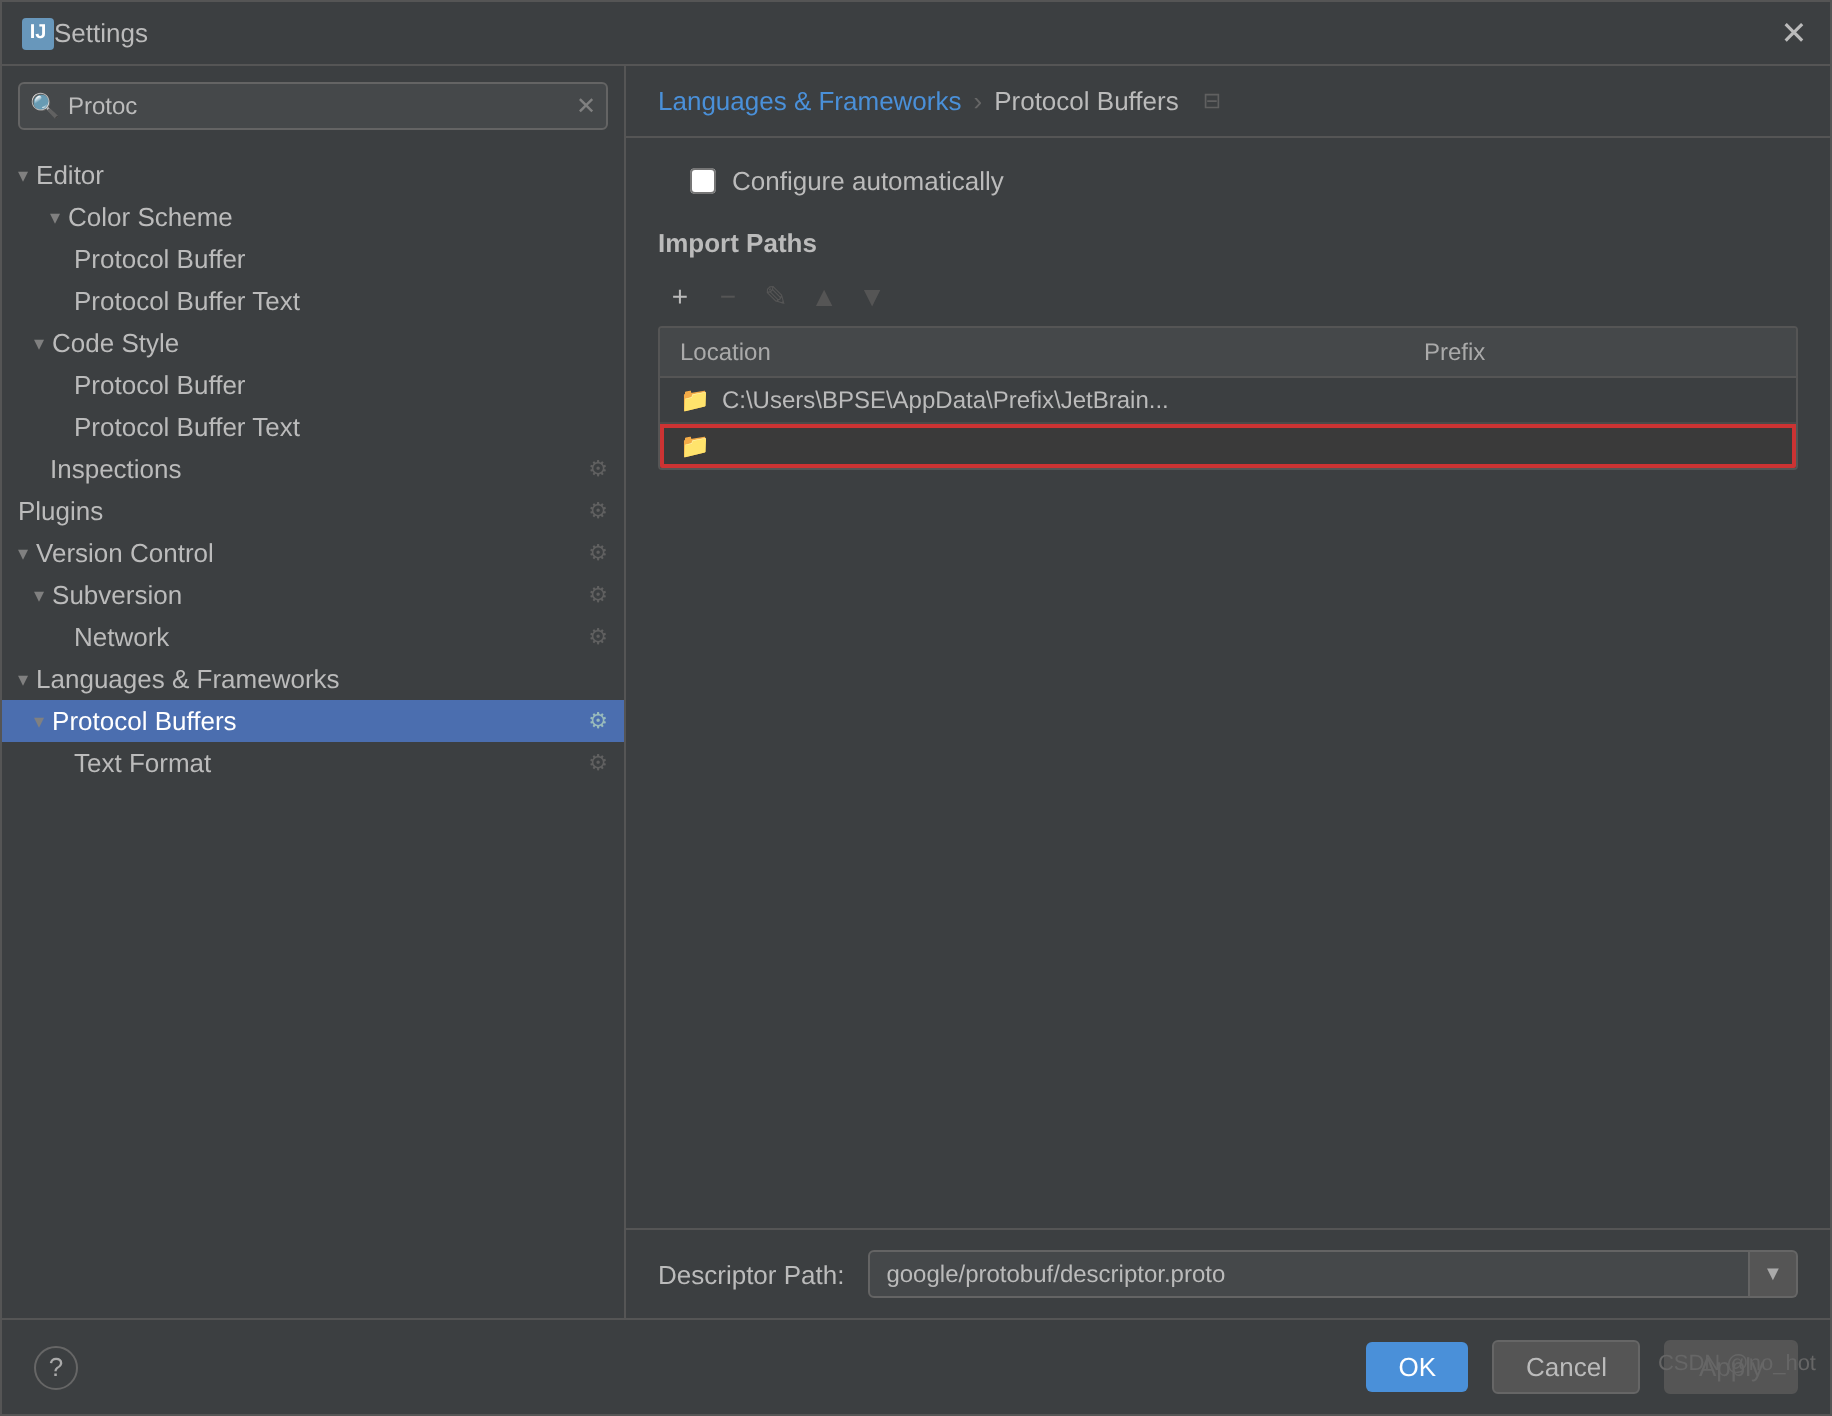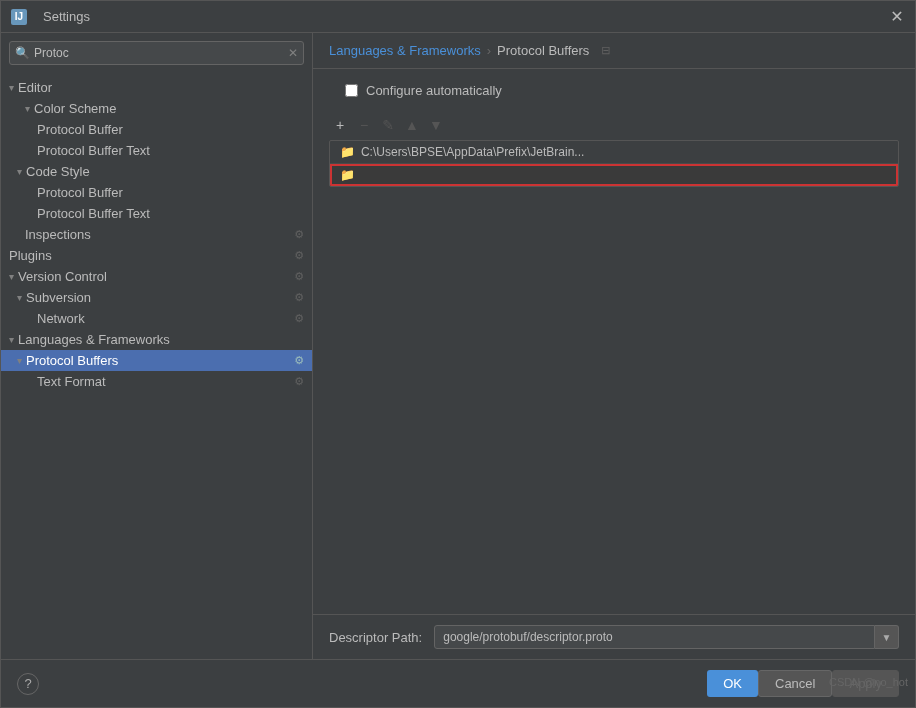--- a/index.html
+++ b/index.html
@@ -28,21 +28,21 @@
       display: flex;
       align-items: center;
       padding: 0 10px;
       border-bottom: 1px solid #555;
       flex-shrink: 0;
     }
 
     .title-bar-icon {
       width: 16px;
       height: 16px;
-      margin-right: 16px;
+      margin-right: 0;
       background: #6897bb;
       border-radius: 2px;
       display: flex;
       align-items: center;
       justify-content: center;
       font-size: 10px;
       color: white;
       font-weight: bold;
     }
 
@@ -376,21 +376,22 @@
       color: #aaa;
       cursor: pointer;
       display: flex;
       align-items: center;
       justify-content: center;
       font-size: 13px;
     }
 
     .footer-right {
       display: flex;
-      gap: 0;
+      gap: 12px;
+      align-items: center;
     }
 
     .footer-btn {
       padding: 5px 16px;
       border-radius: 3px;
       border: none;
       cursor: pointer;
       font-size: 13px;
     }
 
@@ -552,30 +553,35 @@
         <span class="bc-pin">⊟</span>
       </div>
 
       <div class="panel-content">
 
         <div class="checkbox-row">
           <input type="checkbox" style="">
           <span class="checkbox-label">Configure automatically</span>
         </div>
 
+        <div class="section-title">Import Paths</div>
 
         <div class="toolbar">
           <button class="toolbar-btn">+</button>
           <button class="toolbar-btn disabled">−</button>
           <button class="toolbar-btn disabled">✎</button>
           <button class="toolbar-btn disabled">▲</button>
           <button class="toolbar-btn disabled">▼</button>
         </div>
 
         <div class="table-container">
+          <div class="table-header">
+            <div class="col col-location">Location</div>
+            <div class="col col-prefix">Prefix</div>
+          </div>
 
           <div class="table-row">
             <span class="row-icon">📁</span>
             <span class="row-text">C:\Users\BPSE\AppData\Prefix\JetBrain...</span>
             <span class="row-prefix"></span>
           </div>
 
           <div class="table-row highlighted">
             <span class="row-icon">📁</span>
             <span class="row-prefix"></span>

